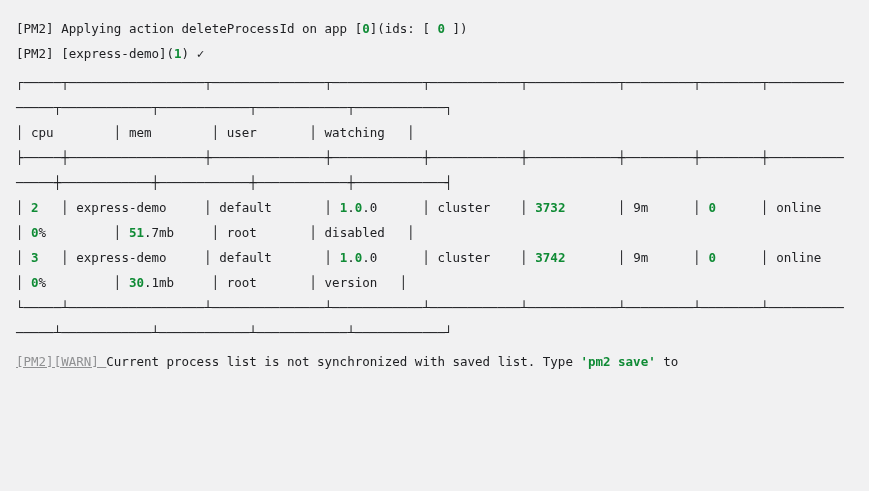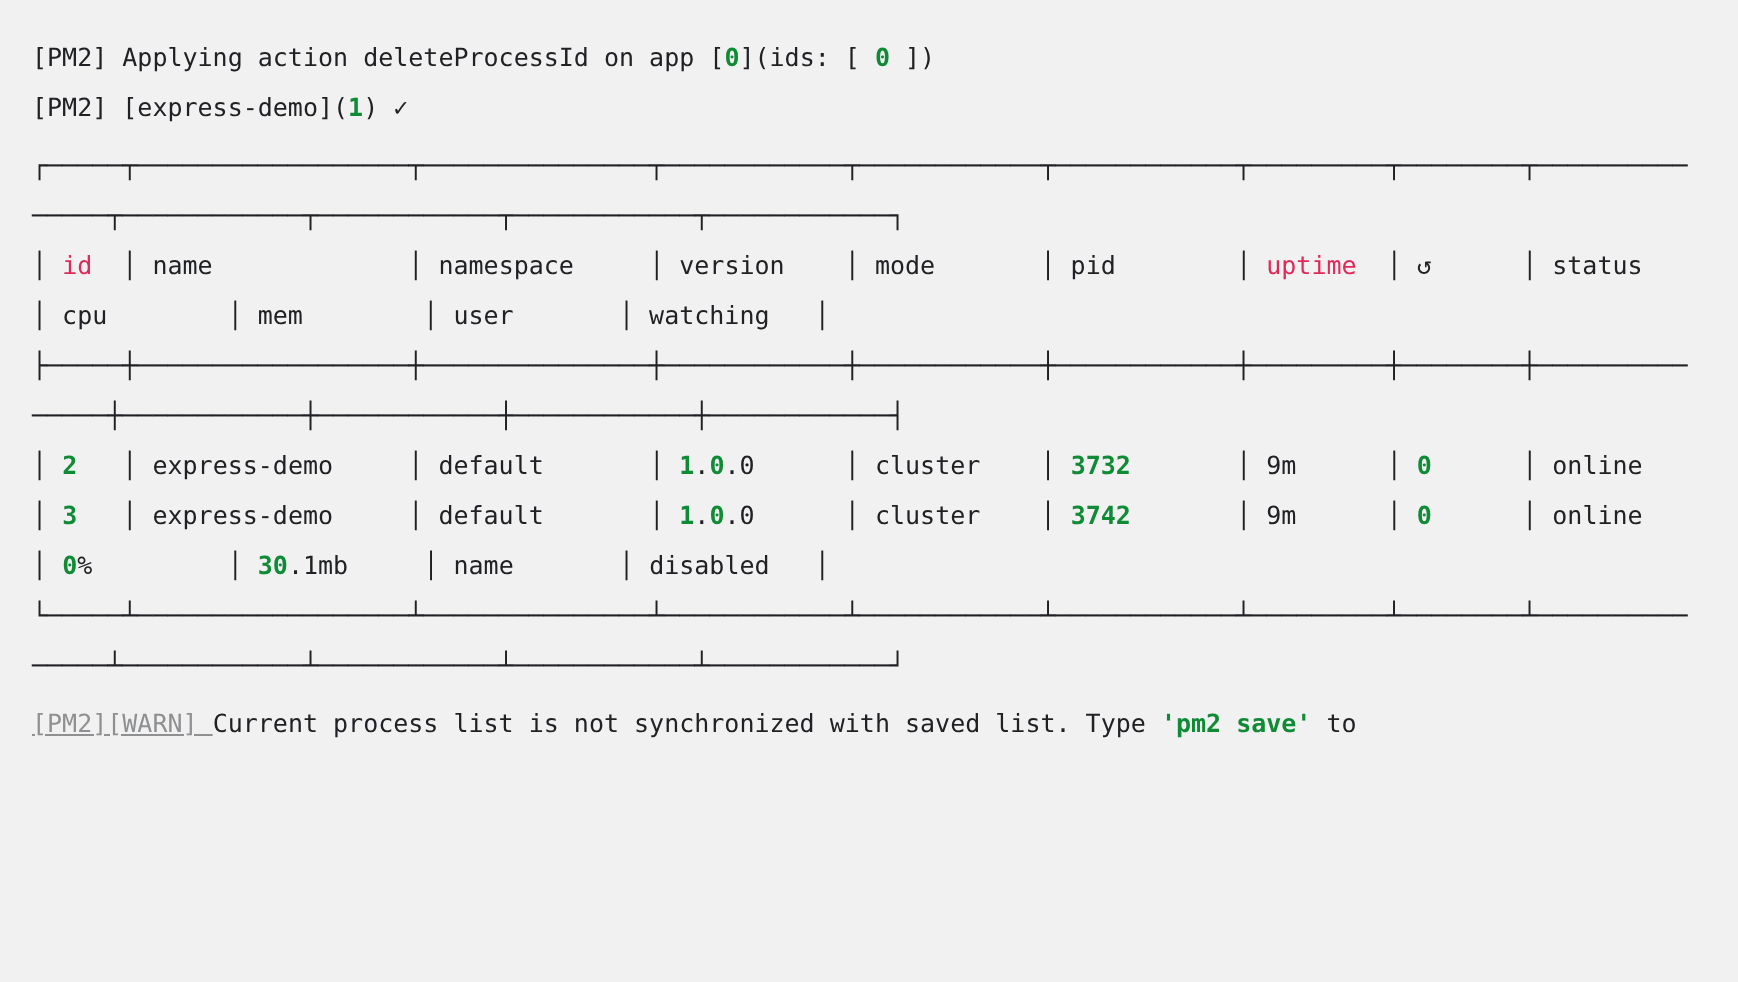--- a/index.html
+++ b/index.html
@@ -26,23 +26,23 @@
   .c-gy { color: var(--gray, #8f9092); text-decoration: underline; }
 </style>
 </head>
 <body>
 
 <div class="terminal">
     <div class="line"><span class="c-d">[PM2] Applying action deleteProcessId on app [</span><span class="c-g">0</span><span class="c-d">](ids: [ </span><span class="c-g">0</span><span class="c-d"> ])</span></div>
     <div class="line"><span class="c-d">[PM2] [express-demo](</span><span class="c-g">1</span><span class="c-d">) ✓</span></div>
     <div class="line mt"><span class="c-d">┌─────┬──────────────────┬───────────────┬────────────┬────────────┬────────────┬─────────┬────────┬──────────</span></div>
     <div class="line"><span class="c-d">─────┬────────────┬────────────┬────────────┬────────────┐</span></div>
-    <div class="line"><span class="c-d">│ </span><span class="c-r">id</span><span class="c-d">  │ name             │ namespace     │ version    │ mode       │ pid        │ </span><span class="c-r">uptime</span><span class="c-d">  │ ↺      │ status   </span></div>
     <div class="line"><span class="c-d">│ cpu        │ mem        │ user       │ watching   │</span></div>
     <div class="line"><span class="c-d">├─────┼──────────────────┼───────────────┼────────────┼────────────┼────────────┼─────────┼────────┼──────────</span></div>
     <div class="line"><span class="c-d">─────┼────────────┼────────────┼────────────┼────────────┤</span></div>
     <div class="line"><span class="c-d">│ </span><span class="c-g">2</span><span class="c-d">   │ express-demo     │ default       │ </span><span class="c-g">1</span><span class="c-d">.</span><span class="c-g">0</span><span class="c-d">.0      │ cluster    │ </span><span class="c-g">3732</span><span class="c-d">       │ 9m      │ </span><span class="c-g">0</span><span class="c-d">      │ online   </span></div>
+    <div class="line"><span class="c-d">│ </span><span class="c-g">0</span><span class="c-d">%         │ </span><span class="c-g">51</span><span class="c-d">.7mb     │ root       │ disabled   │</span></div>
     <div class="line"><span class="c-d">│ </span><span class="c-g">3</span><span class="c-d">   │ express-demo     │ default       │ </span><span class="c-g">1</span><span class="c-d">.</span><span class="c-g">0</span><span class="c-d">.0      │ cluster    │ </span><span class="c-g">3742</span><span class="c-d">       │ 9m      │ </span><span class="c-g">0</span><span class="c-d">      │ online   </span></div>
-    <div class="line"><span class="c-d">│ </span><span class="c-g">0</span><span class="c-d">%         │ </span><span class="c-g">30</span><span class="c-d">.1mb     │ name       │ disabled   │</span></div>
+    <div class="line"><span class="c-d">│ </span><span class="c-g">0</span><span class="c-d">%         │ </span><span class="c-g">30</span><span class="c-d">.1mb     │ root       │ version   │</span></div>
     <div class="line"><span class="c-d">└─────┴──────────────────┴───────────────┴────────────┴────────────┴────────────┴─────────┴────────┴──────────</span></div>
     <div class="line"><span class="c-d">─────┴────────────┴────────────┴────────────┴────────────┘</span></div>
     <div class="line mt"><span class="c-gy">[PM2][WARN] </span><span class="c-d">Current process list is not synchronized with saved list. Type </span><span class="c-g">'pm2 save'</span><span class="c-d"> to</span></div>
   </div>
 
 </body></html>

